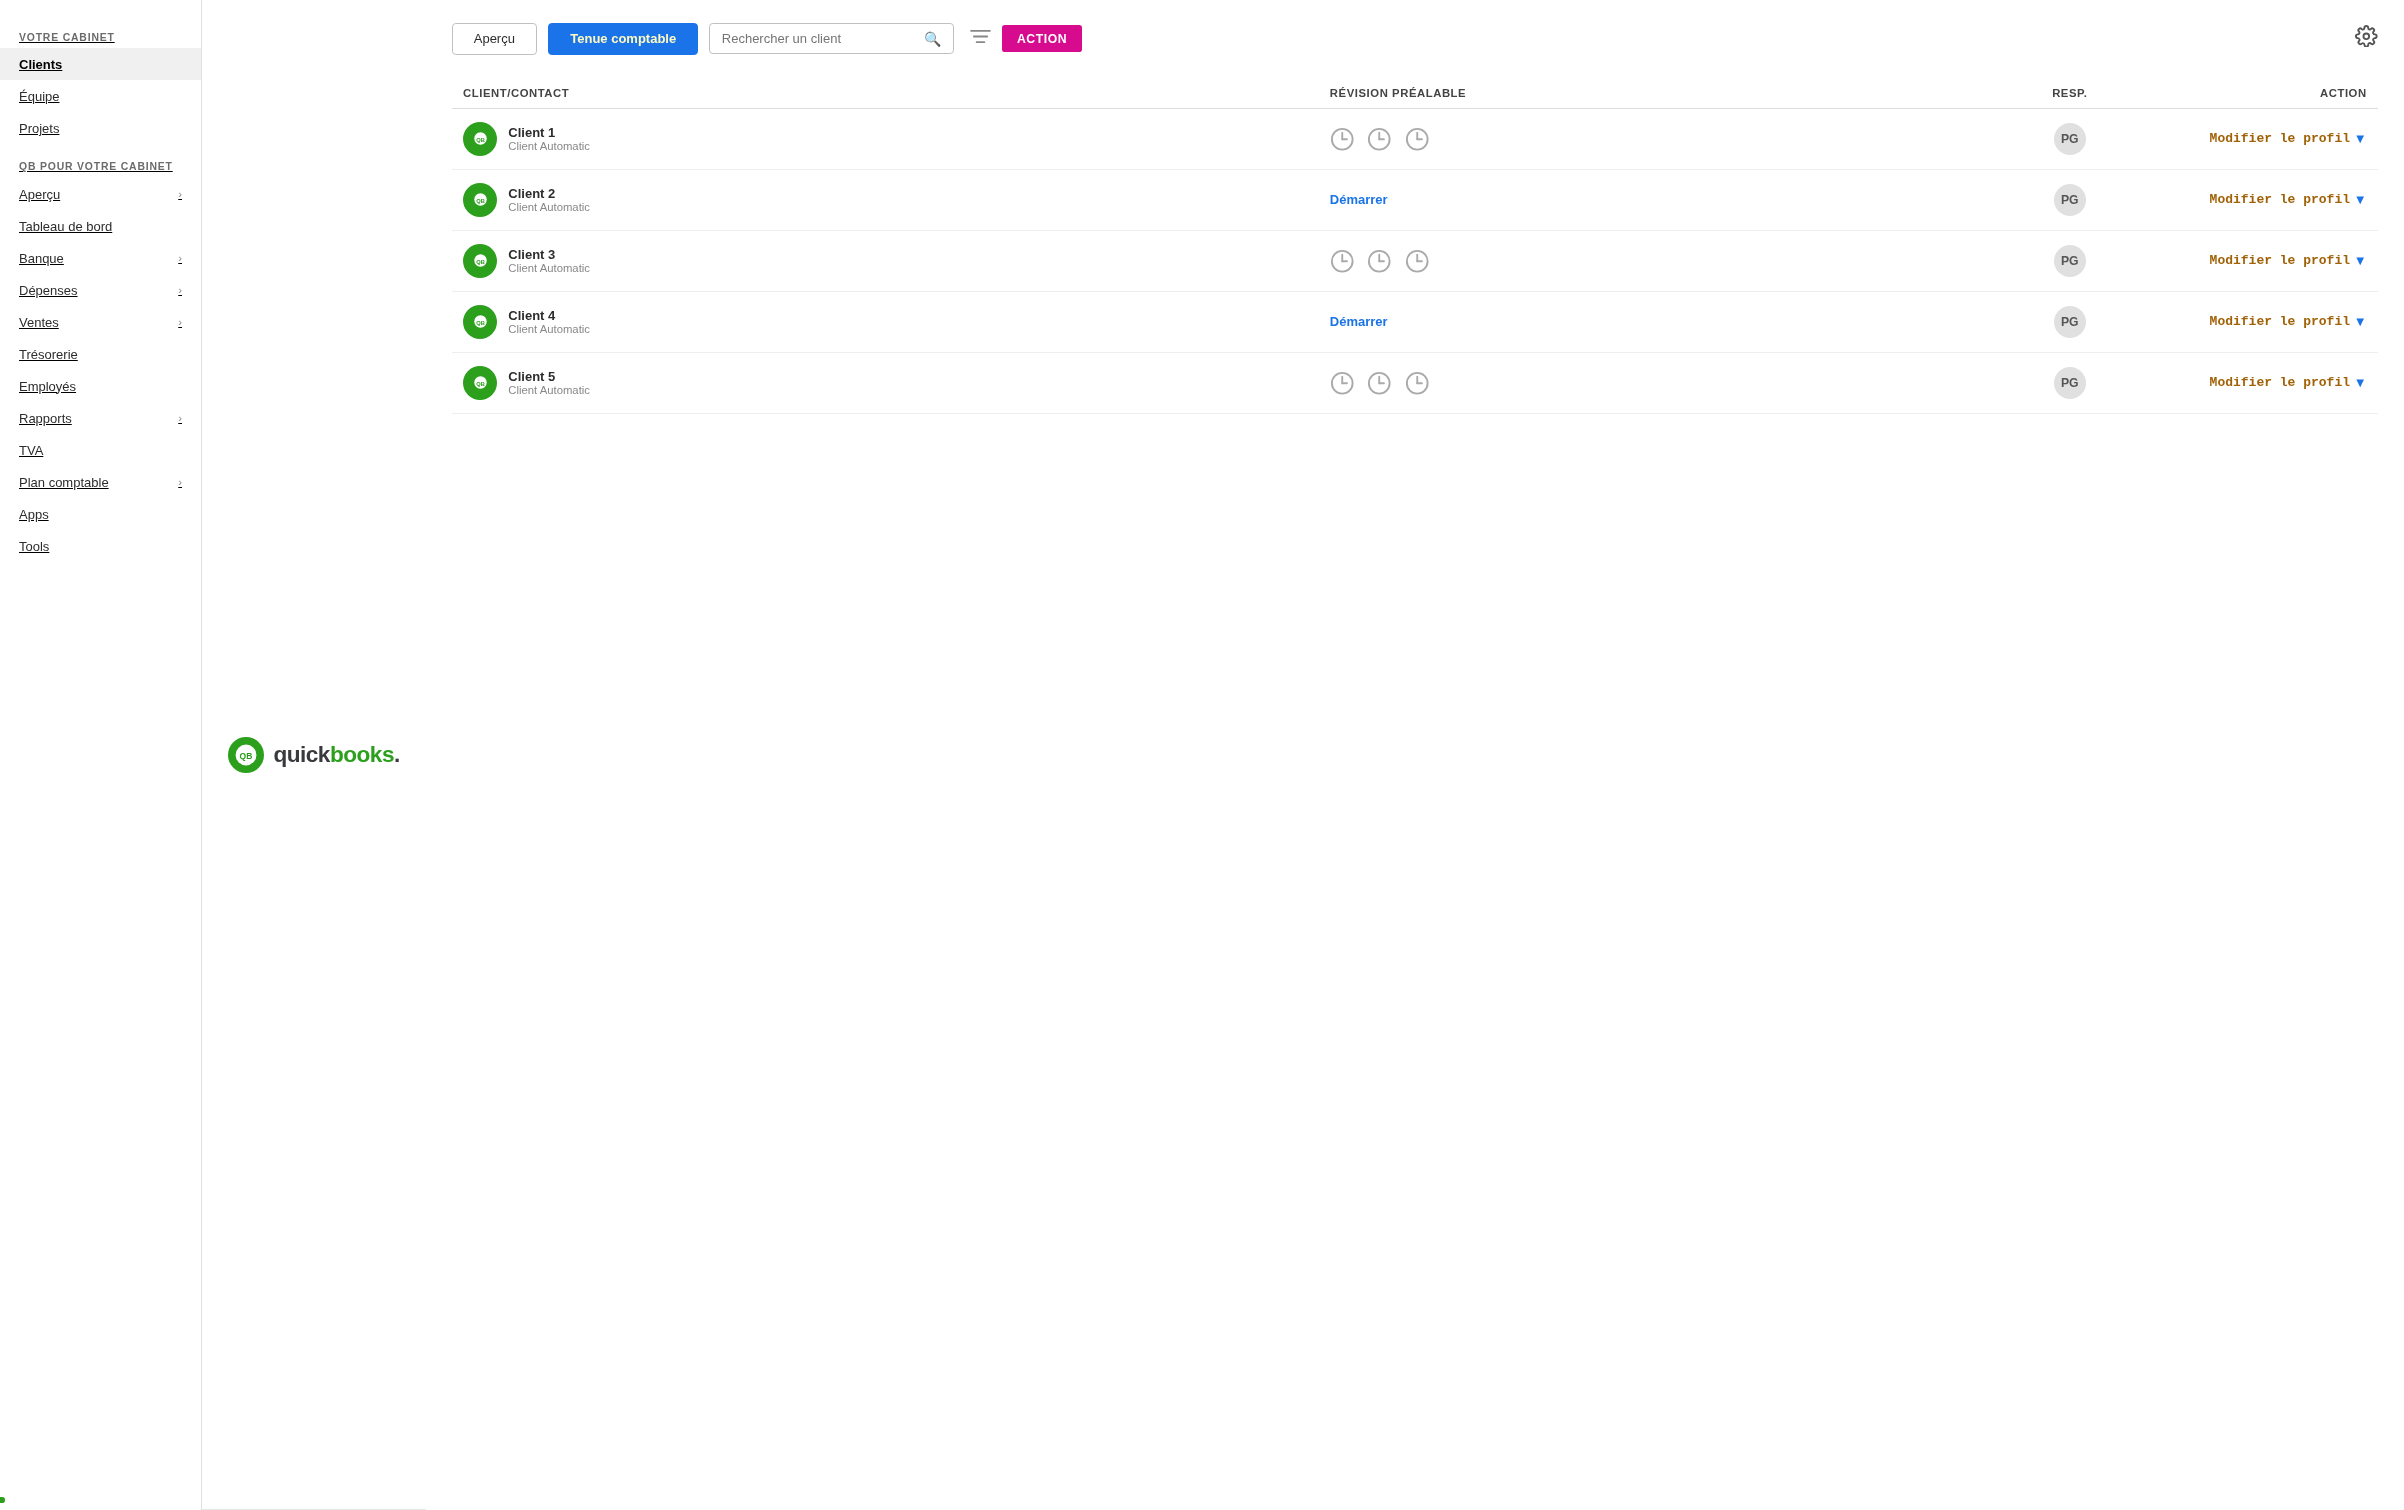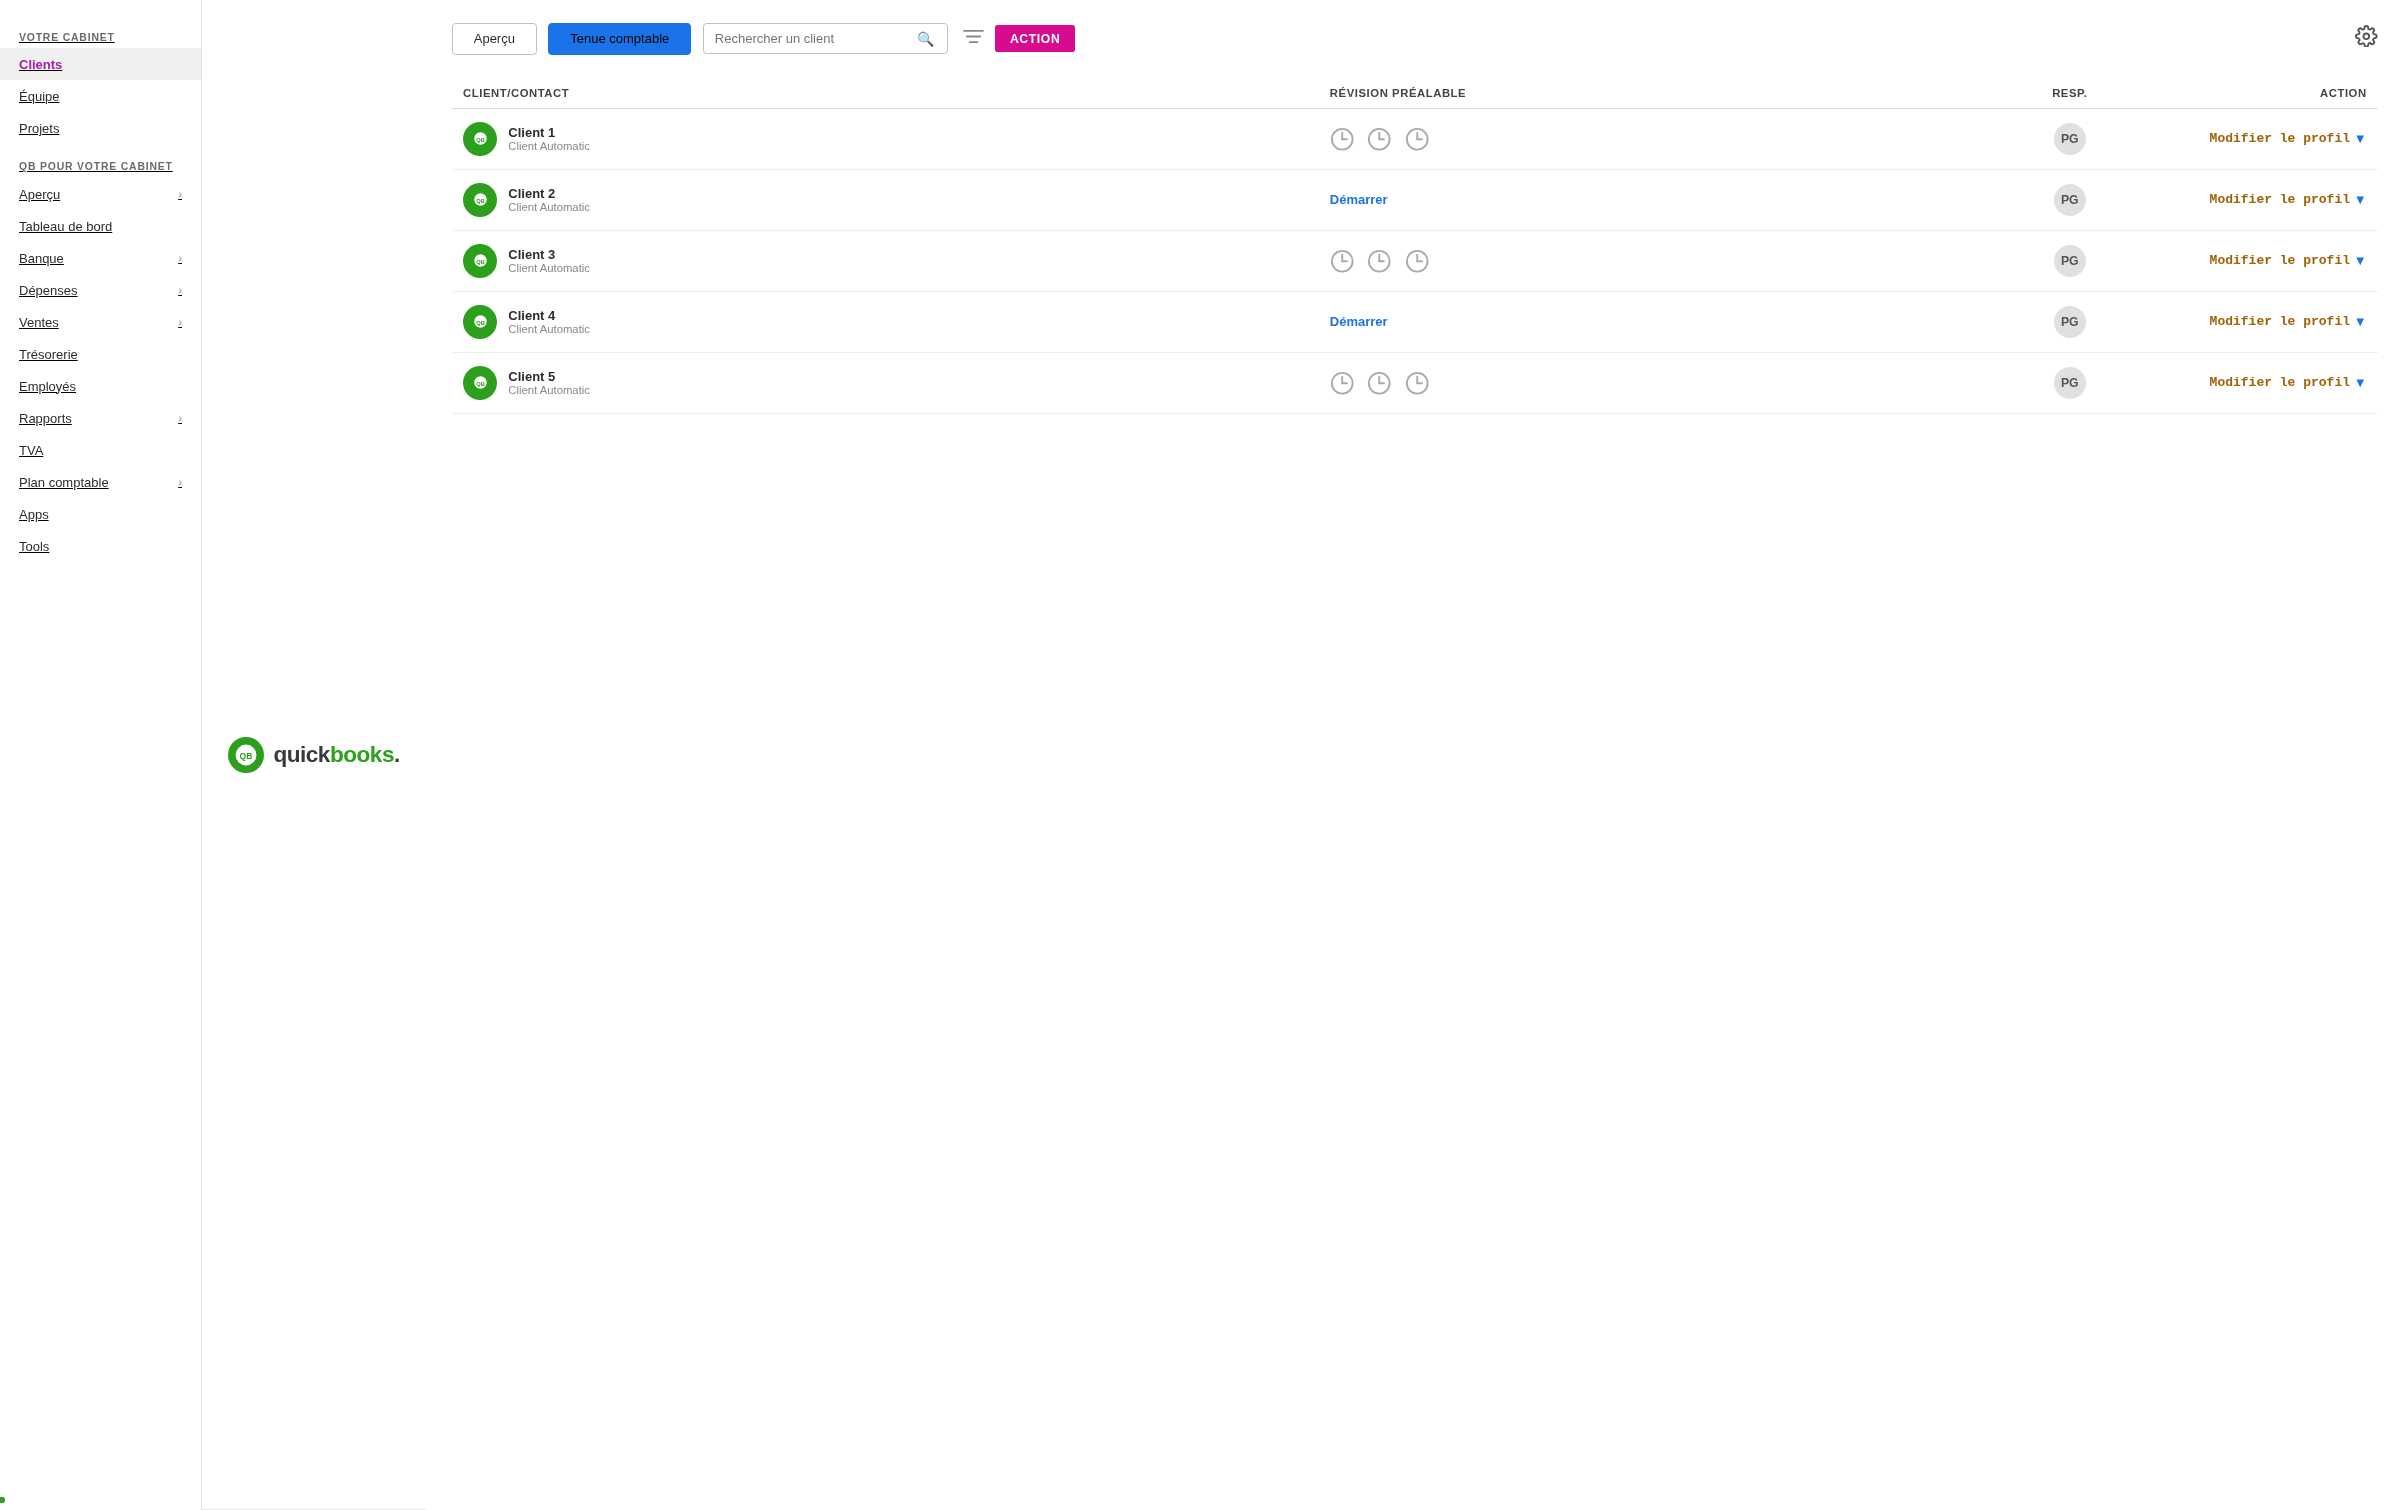--- a/index.html
+++ b/index.html
@@ -31,21 +31,21 @@
       justify-content: space-between;
       padding: 8.5px 19px;
       cursor: pointer;
       color: #2c2c2c;
       font-size: 13px;
       font-weight: 400;
     }
     .sidebar-item.active {
       background: #f0f0f0;
       font-weight: 700;
-      color: #a21caf;
+      color: #000000;
     }
     .sidebar-item .chevron {
       color: #888;
       font-size: 11.3px;
     }
 
     
     .main {
       flex: 1;
       display: flex;
@@ -82,23 +82,23 @@
       border: 1.4px solid #c0c0c0;
       border-radius: 3.8px;
       background: #fff;
       cursor: pointer;
       font-size: 13px;
       color: #2c2c2c;
       font-weight: 400;
     }
     .tab-btn.active {
       background: #1a73e8;
-      color: #000000;
+      color: #fef9c3;
       border-color: #1a73e8;
-      font-weight: 400;
+      font-weight: 700;
     }
     .search-box {
       display: flex;
       align-items: center;
       border: 1.4px solid #c0c0c0;
       border-radius: 3.8px;
       padding: 6.6px 11.3px;
       background: #fff;
       gap: 7.5px;
       width: 245px;

